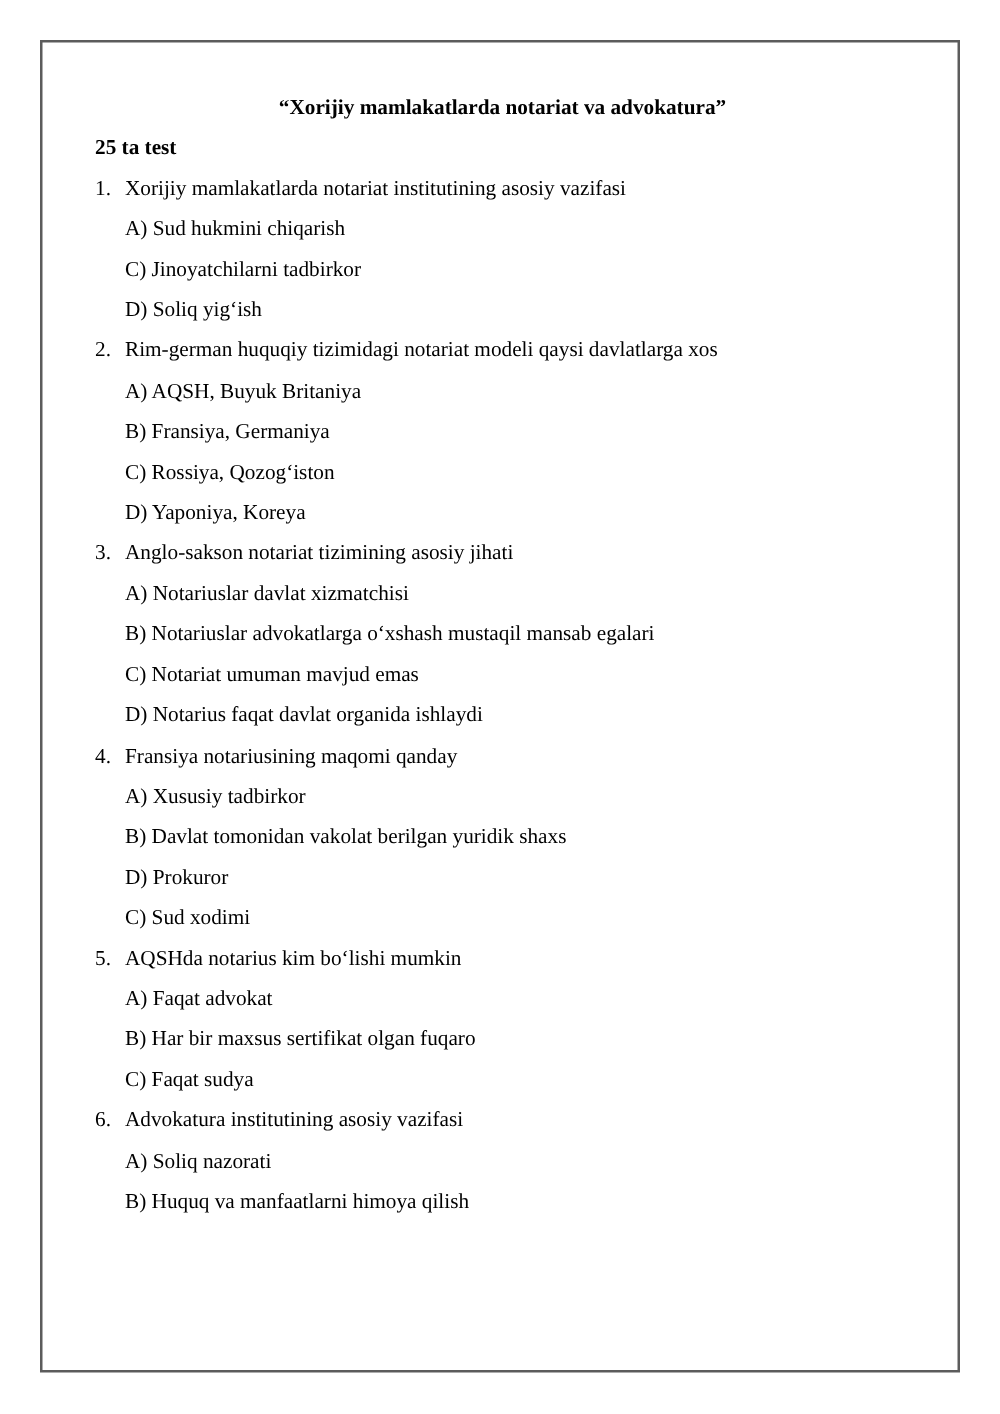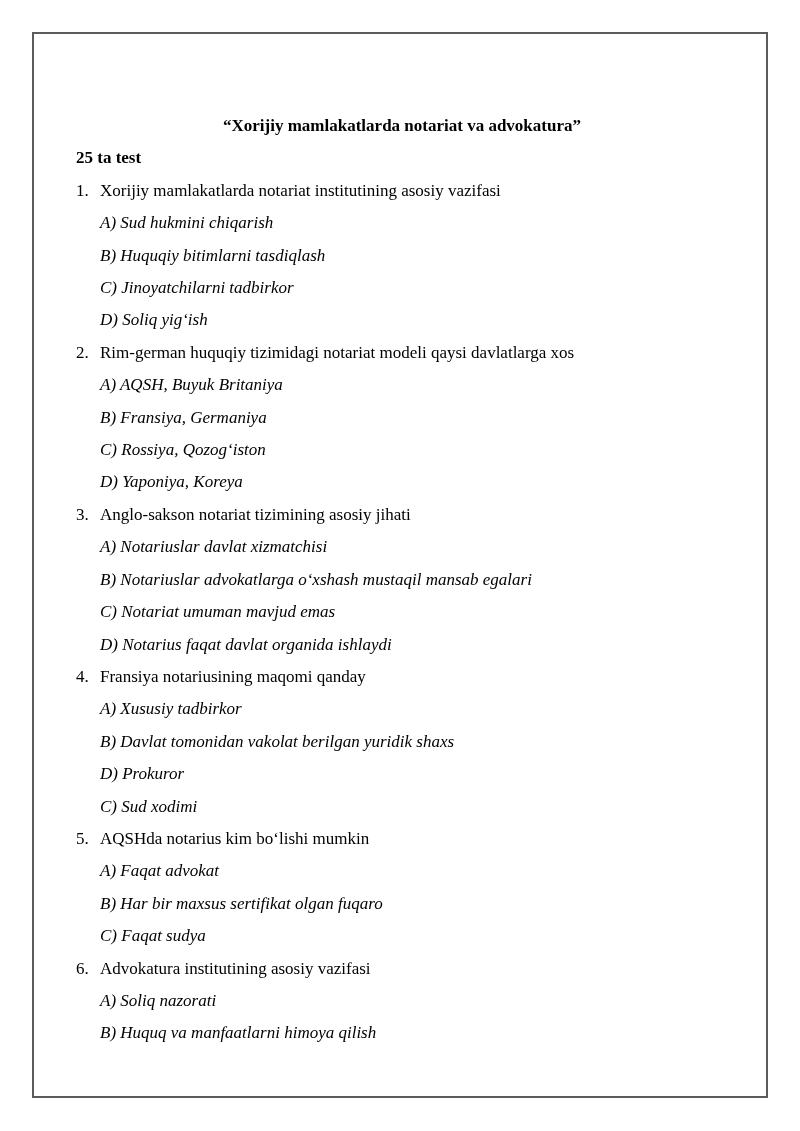--- a/index.html
+++ b/index.html
@@ -22,21 +22,20 @@
     width: 736px;
     height: 1066px;
     box-sizing: border-box;
     border: 2px solid #5c5c5c;
     background: #ffffff;
   }
   .content {
     padding: 36px 38px 0 42px;
     font-size: 17px;
     line-height: 32.4px;
-    margin-top: 40px;
   }
   .doc-title {
     text-align: center;
     font-weight: bold;
     white-space: nowrap;
   }
   .doc-subtitle {
     font-weight: bold;
   }
   .question-row {
@@ -44,37 +43,35 @@
   }
   .q-num {
     flex: 0 0 24px;
     width: 24px;
   }
   .q-text {
     flex: 1 1 auto;
   }
   .option-row {
     padding-left: 24px;
-    font-style: italic;
   }
 </style>
 </head>
 <body>
 
 <div class="doc-border">
   <div class="content">
     <div class="doc-title">“Xorijiy mamlakatlarda notariat va advokatura”</div>
     <div class="doc-subtitle">25 ta test</div>
     <div id="questions">
         <div class="question-row">
           <span class="q-num">1.</span>
           <span class="q-text">Xorijiy mamlakatlarda notariat institutining asosiy vazifasi</span>
         </div>
         <div class="option-row">A) Sud hukmini chiqarish</div>
-        <div class="option-row">B) Huquqiy bitimlarni tasdiqlash</div>
         <div class="option-row">C) Jinoyatchilarni tadbirkor</div>
         <div class="option-row">D) Soliq yig‘ish</div>
         <div class="question-row">
           <span class="q-num">2.</span>
           <span class="q-text">Rim-german huquqiy tizimidagi notariat modeli qaysi davlatlarga xos</span>
         </div>
         <div class="option-row">A) AQSH, Buyuk Britaniya</div>
         <div class="option-row">B) Fransiya, Germaniya</div>
         <div class="option-row">C) Rossiya, Qozog‘iston</div>
         <div class="option-row">D) Yaponiya, Koreya</div>

